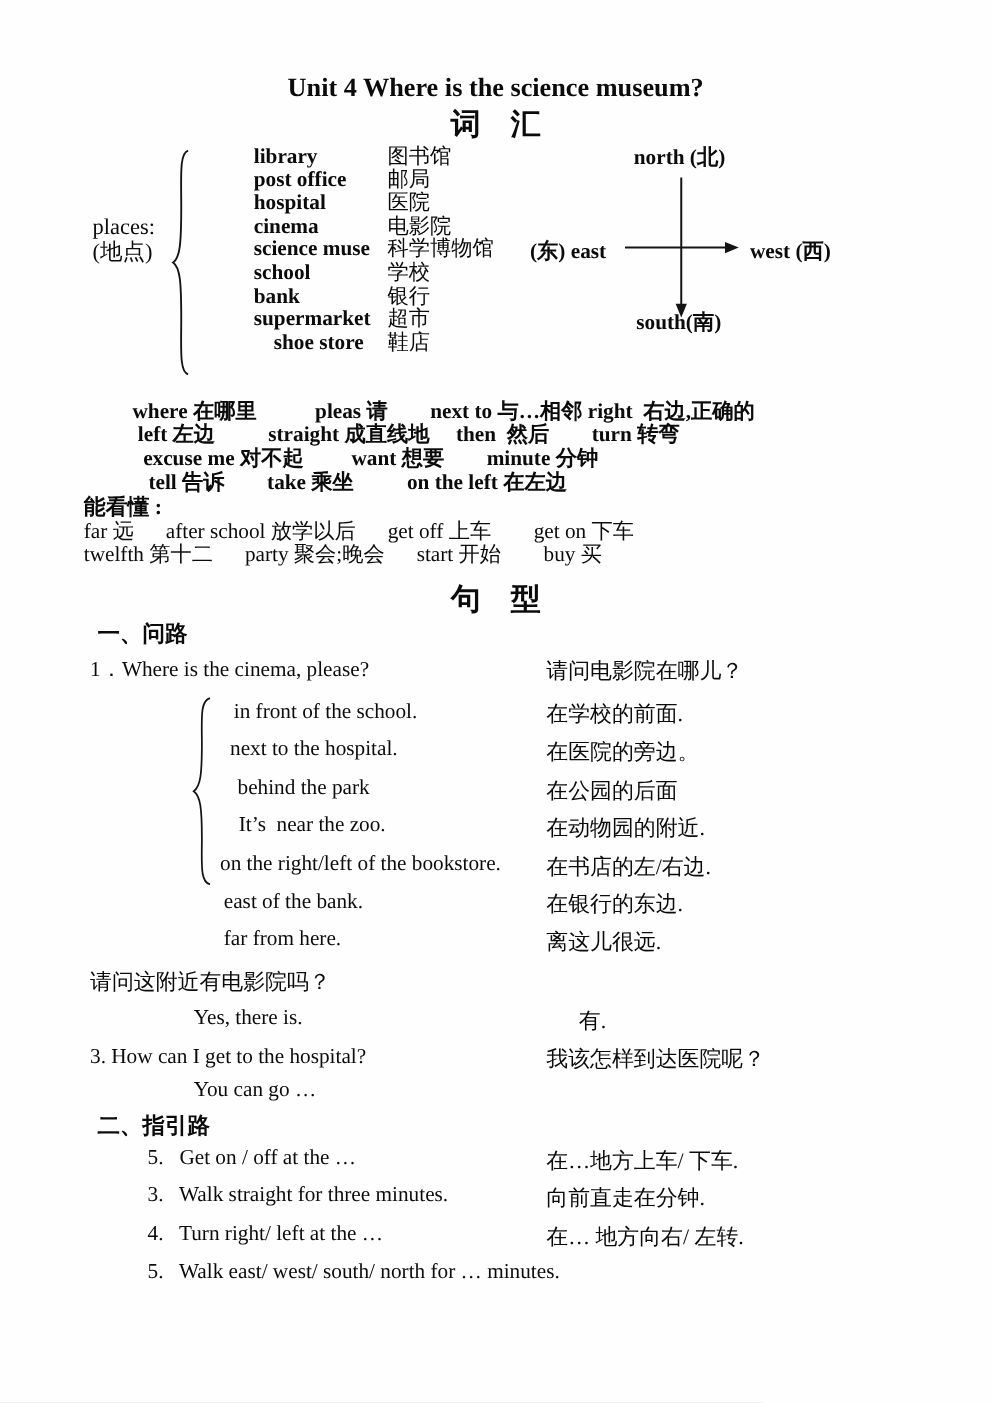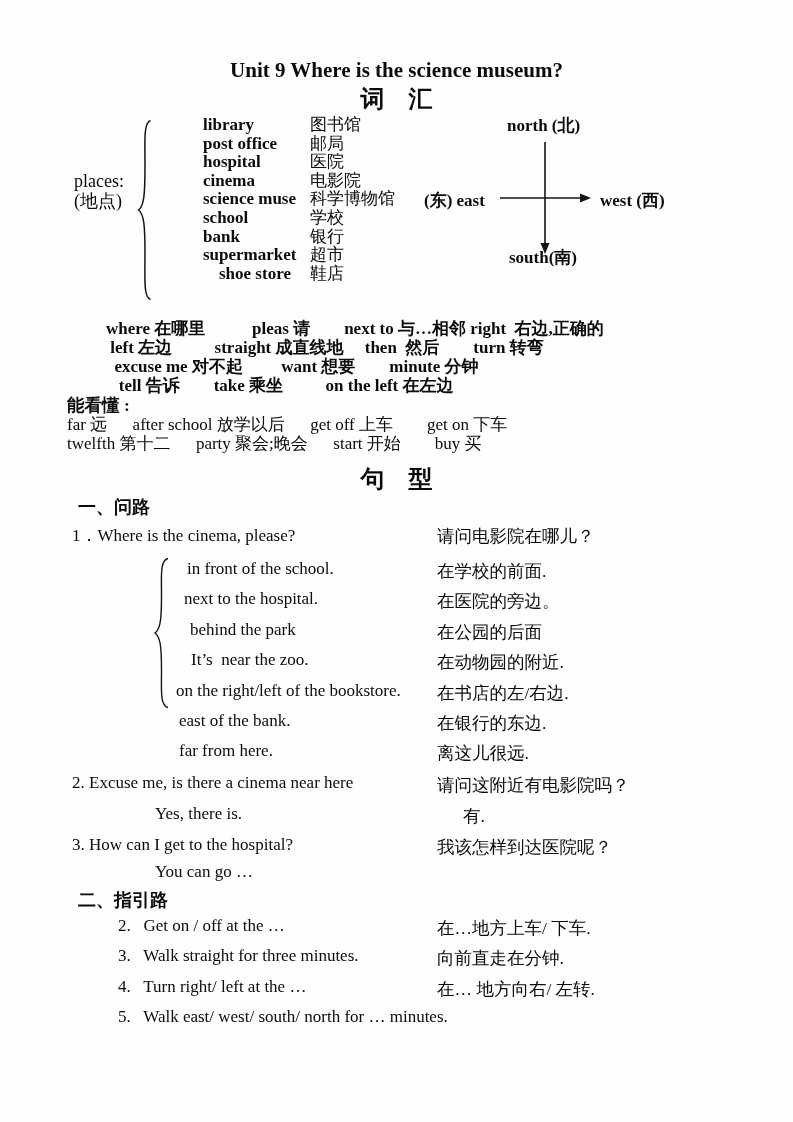--- a/index.html
+++ b/index.html
@@ -58,21 +58,21 @@
   .reply{padding-left:83px;}
   .zh-ind{padding-left:26px;}
   .dnum{padding-left:46px;}
   .full{grid-column:1 / -1;}
 </style>
 </head>
 <body>
 
 <div class="page">
 
-  <div class="abs title">Unit 9 Where is the science museum?</div>
+  <div class="abs title">Unit 4 Where is the science museum?</div>
   <div class="abs big-head h-vocab">词　汇</div>
 
   <div class="abs places-label">
     <div>places:</div>
     <div>(地点)</div>
   </div>
 
   <svg class="abs" style="left:135px;top:119px;" width="18" height="182" viewBox="0 0 18 182">
     <path class="brace" stroke-width="1.5" d="M 15.5 1.5 C 8.5 3.5 10 22 10 46 C 10 76 9 87 3.5 91 C 9 95 10 106 10 136 C 10 160 8.5 178.5 15.5 180.5"></path>
   </svg>
@@ -150,42 +150,41 @@
         <span class="zh">在银行的东边.</span>
       </div>
     <div class="row">
         <span class="en a6">far from here.</span>
         <span class="zh">离这儿很远.</span>
       </div>
   </div>
 
   <div class="abs qa gb">
     <div class="row h31">
-        <span class="en">2. Excuse me, is there a cinema near here</span>
         <span class="zh">请问这附近有电影院吗？</span>
       </div>
     <div class="row h31">
         <span class="en reply">Yes, there is.</span>
         <span class="zh zh-ind">有.</span>
       </div>
     <div class="row h27">
         <span class="en">3. How can I get to the hospital?</span>
         <span class="zh">我该怎样到达医院呢？</span>
       </div>
     <div class="row">
         <span class="en reply">You can go …</span>
         <span class="zh"></span>
       </div>
   </div>
 
   <div class="abs sec-head s2">二、指引路</div>
 
   <div class="abs qa gc">
     <div class="row">
-        <span class="en dnum">2.   Get on / off at the …</span>
+        <span class="en dnum">5.   Get on / off at the …</span>
         <span class="zh">在…地方上车/ 下车.</span>
       </div>
     <div class="row">
         <span class="en dnum">3.   Walk straight for three minutes.</span>
         <span class="zh">向前直走在分钟.</span>
       </div>
     <div class="row">
         <span class="en dnum">4.   Turn right/ left at the …</span>
         <span class="zh">在… 地方向右/ 左转.</span>
       </div>

